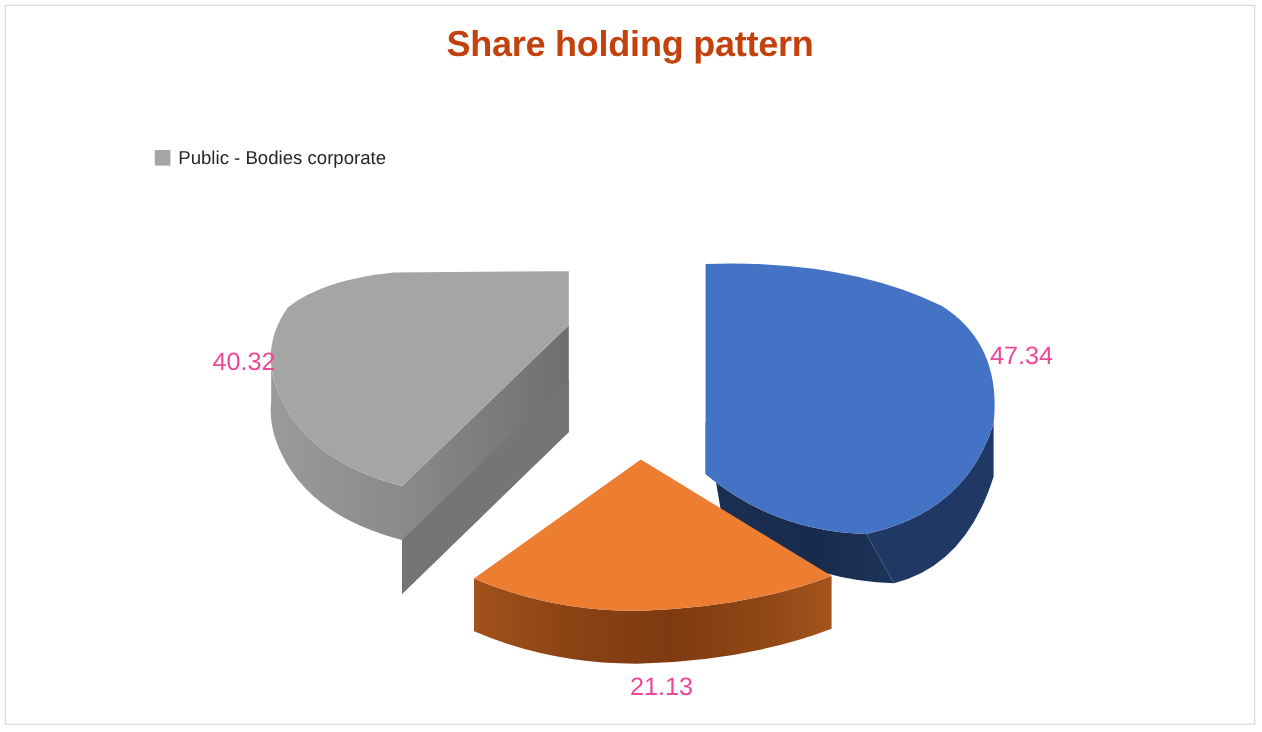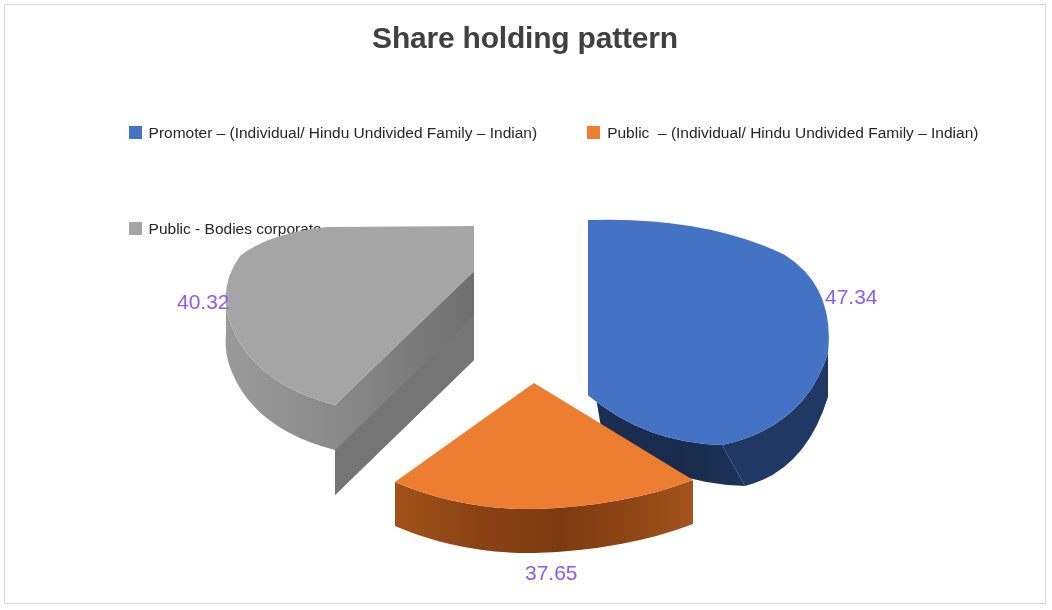--- a/index.html
+++ b/index.html
@@ -24,21 +24,21 @@
     box-sizing: border-box;
   }
   #chart-title {
     position: absolute;
     left: 0;
     top: 16px;
     width: 100%;
     text-align: center;
     font-size: 30px;
     font-weight: bold;
-    color: #404040;
+    color: #c2410c;
     letter-spacing: -0.2px;
   }
   #chart-legend {
     position: absolute;
     left: 88px;
     top: 80px;
     width: 870px;
   }
   .legend-row {
     display: block;
@@ -67,44 +67,36 @@
   #pie-area {
     position: absolute;
     left: 0;
     top: 0;
     width: 1042px;
     height: 600px;
   }
   .data-label {
     position: absolute;
     font-size: 21px;
-    color: #8b5cf6;
+    color: #ec4899;
     white-space: nowrap;
   }
   #label-promoter { left: 820px; top: 280px; }
   #label-public-individual { left: 520px; top: 556px; }
   #label-public-bodies { left: 172px; top: 285px; }
 </style>
 </head>
 <body>
 
 <div id="chart-frame">
 
   <div id="chart-title">Share holding pattern</div>
 
   <div id="chart-legend">
 
-    <div class="legend-row">
-      <span class="legend-item">
-        <span class="legend-swatch" style="background:#4472C4"></span><span class="legend-label">Promoter – (Individual/ Hindu Undivided Family – Indian)</span>
-      </span>
-      <span class="legend-item">
-        <span class="legend-swatch" style="background:#ED7D31"></span><span class="legend-label">Public  – (Individual/ Hindu Undivided Family – Indian)</span>
-      </span>
-    </div>
 
     <div class="legend-row">
       <span class="legend-item">
         <span class="legend-swatch" style="background:#A5A5A5"></span><span class="legend-label">Public - Bodies corporate</span>
       </span>
     </div>
 
   </div>
 
   <div id="pie-area">
@@ -197,19 +189,19 @@
                  L 390 477
                  Q 455 505 530 504
                  Q 620 501 688 475
                  Z"></path>
       </g>
 
     </svg>
 
     <div class="data-label" id="label-promoter">47.34</div>
 
-    <div class="data-label" id="label-public-individual">37.65</div>
+    <div class="data-label" id="label-public-individual">21.13</div>
 
     <div class="data-label" id="label-public-bodies">40.32</div>
 
   </div>
 
 </div>
 
 </body></html>

